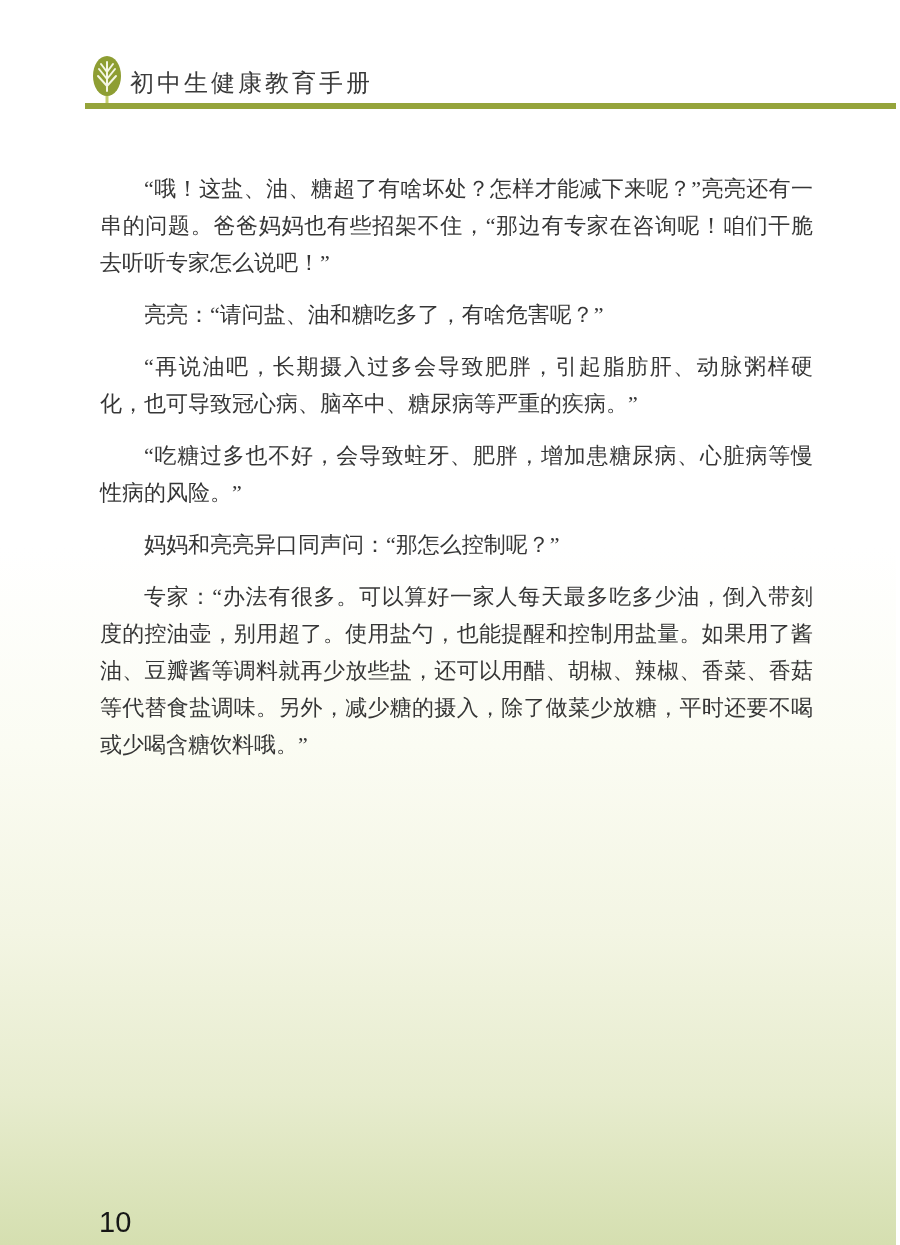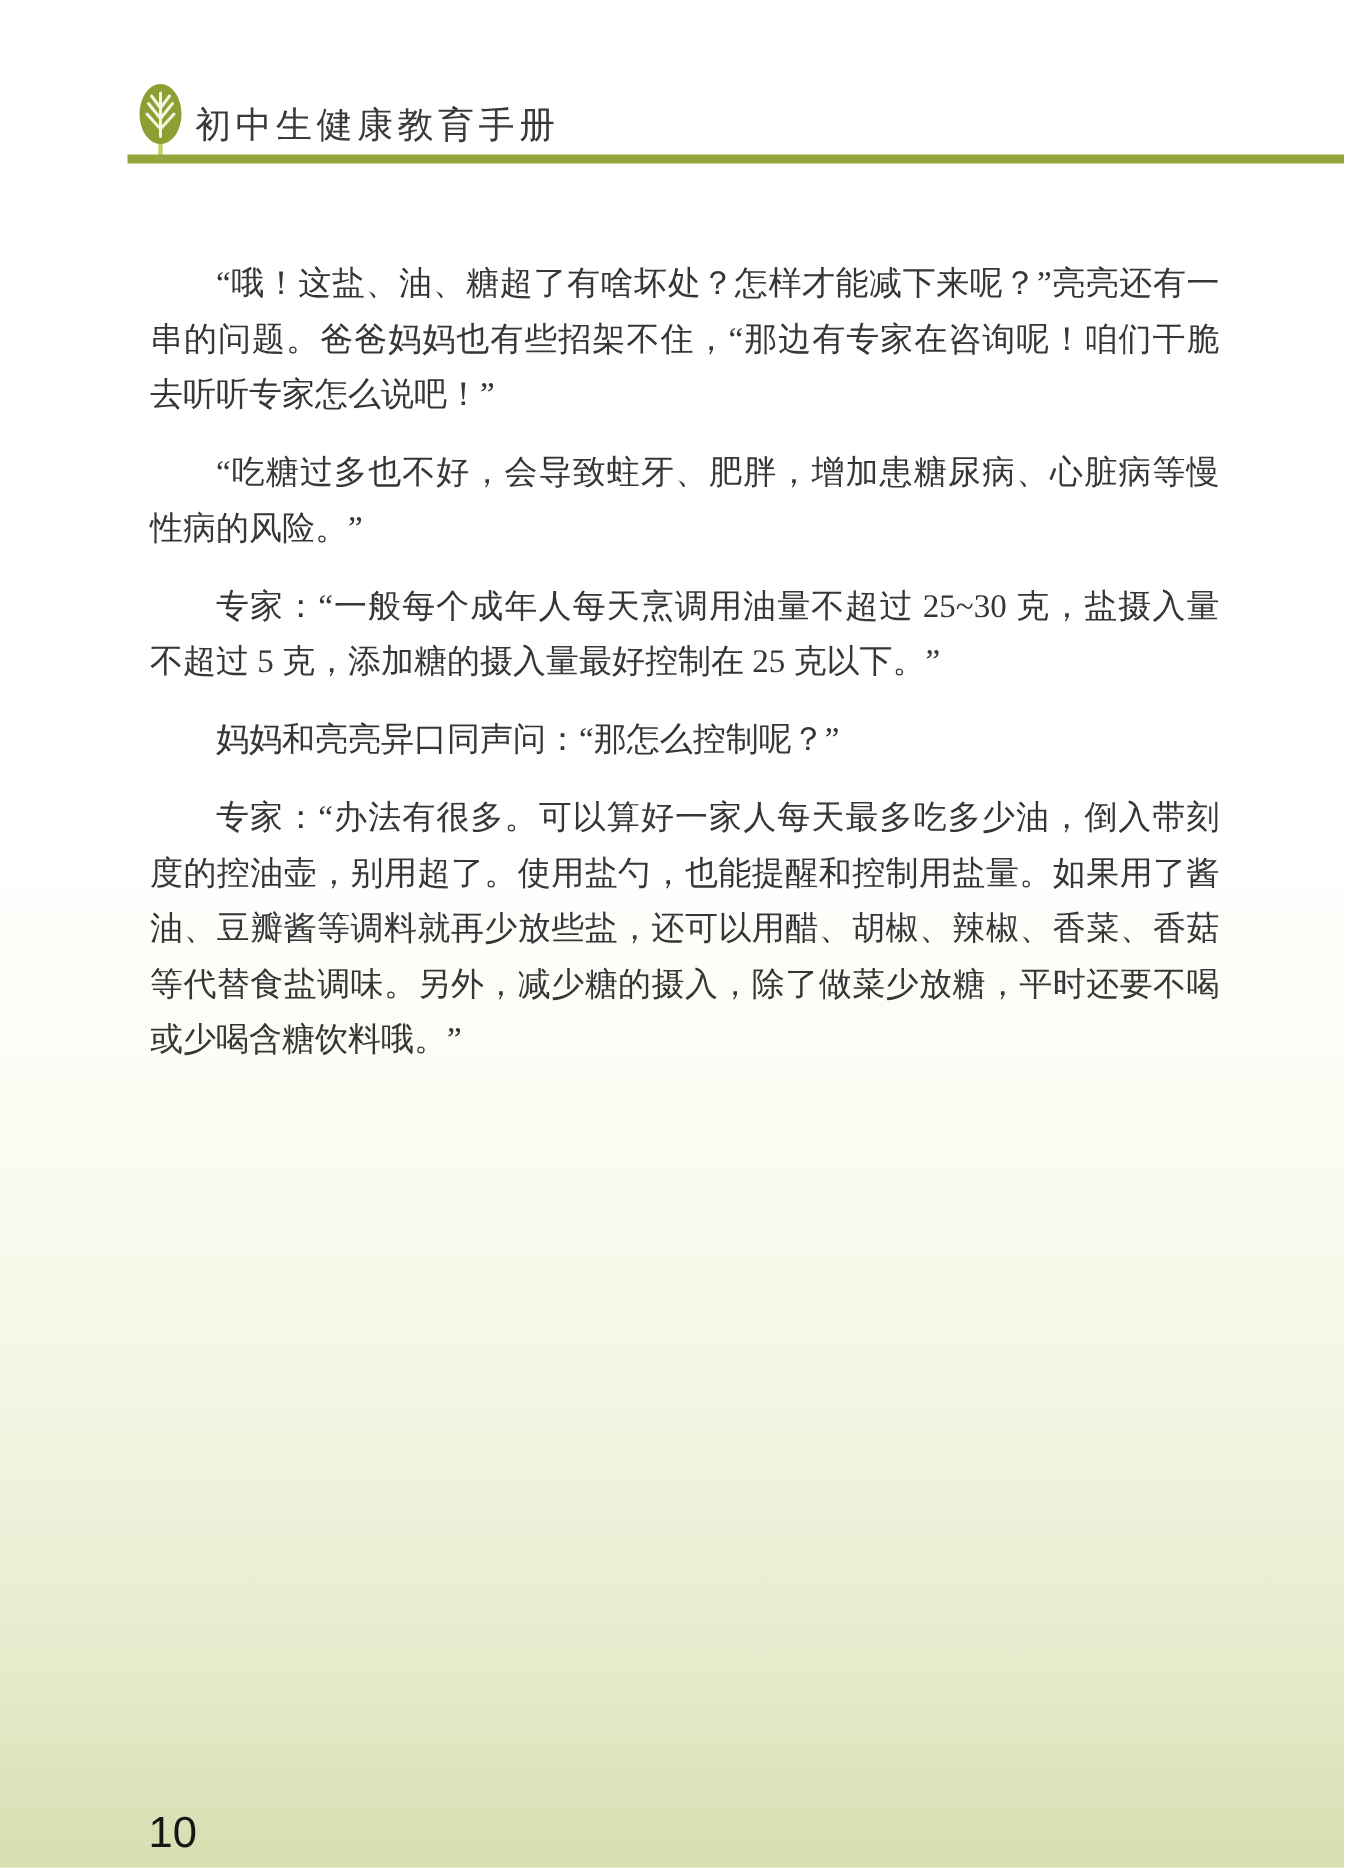--- a/index.html
+++ b/index.html
@@ -85,21 +85,22 @@
         <ellipse cx="17" cy="21" rx="14" ry="20" fill="#8e9e33"></ellipse>
         <path d="M17 7 L17 36 M17 31 L8 21 M17 31 L26 21 M17 24 L9 14 M17 24 L25 14 M17 17 L11 9 M17 17 L23 9" stroke="#f4f6e4" stroke-width="2" fill="none" stroke-linecap="round"></path>
       </svg>
     </span>
     <div class="header-title">初中生健康教育手册</div>
     <div class="header-rule"></div>
   </header>
 
   <main class="content">
       <p class="para">“哦！这盐、油、糖超了有啥坏处？怎样才能减下来呢？”亮亮还有一串的问题。爸爸妈妈也有些招架不住，“那边有专家在咨询呢！咱们干脆去听听专家怎么说吧！”</p>
+      <p class="para">亮亮：“请问盐、油和糖吃多了，有啥危害呢？”</p>
+      <p class="para">“再说油吧，长期摄入过多会导致肥胖，引起脂肪肝、动脉粥样硬化，也可导致冠心病、脑卒中、糖尿病等严重的疾病。”</p>
       <p class="para">“吃糖过多也不好，会导致蛀牙、肥胖，增加患糖尿病、心脏病等慢性病的风险。”</p>
-      <p class="para">专家：“一般每个成年人每天烹调用油量不超过 25~30 克，盐摄入量不超过 5 克，添加糖的摄入量最好控制在 25 克以下。”</p>
       <p class="para">妈妈和亮亮异口同声问：“那怎么控制呢？”</p>
       <p class="para">专家：“办法有很多。可以算好一家人每天最多吃多少油，倒入带刻度的控油壶，别用超了。使用盐勺，也能提醒和控制用盐量。如果用了酱油、豆瓣酱等调料就再少放些盐，还可以用醋、胡椒、辣椒、香菜、香菇等代替食盐调味。另外，减少糖的摄入，除了做菜少放糖，平时还要不喝或少喝含糖饮料哦。”</p>
     </main>
 
   <div class="page-number">10</div>
 
 </div>
 
 </body></html>

